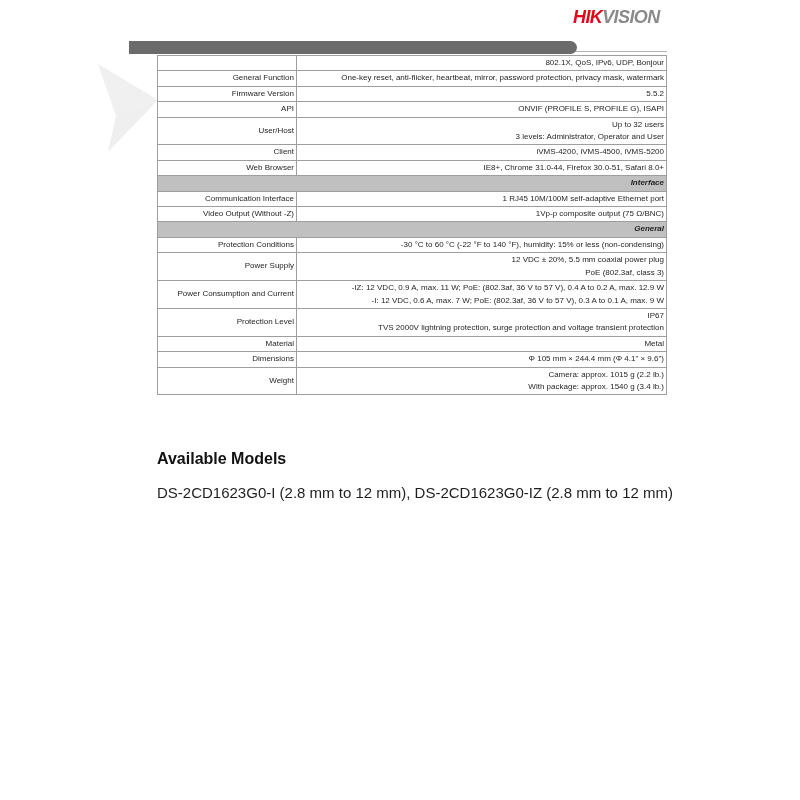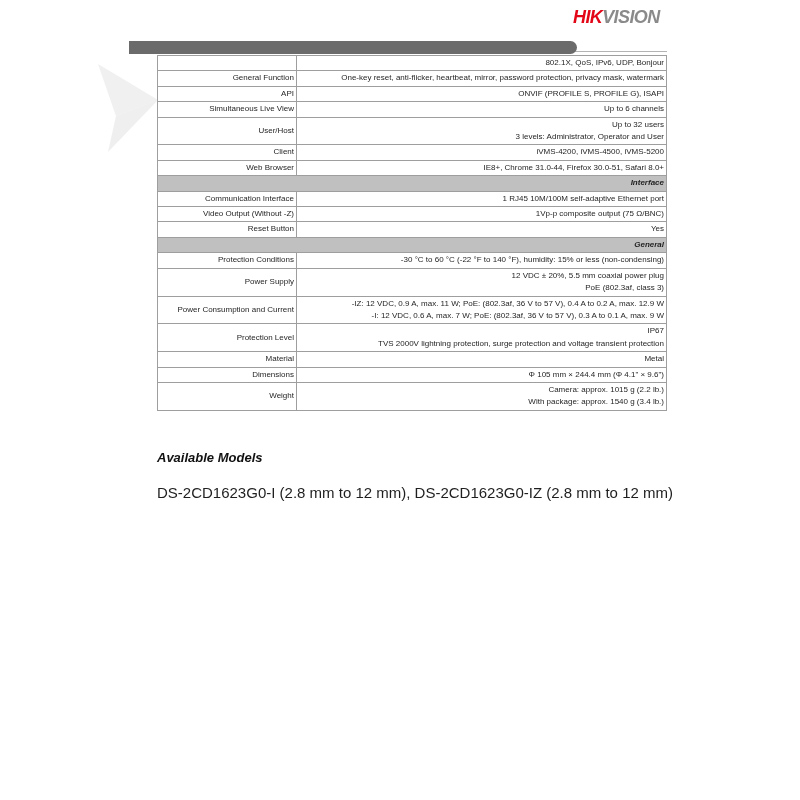--- a/index.html
+++ b/index.html
@@ -48,21 +48,21 @@
   table.spec td.value{padding-left:8px;}
   table.spec td.value .vline{white-space:nowrap;}
   table.spec td.section{
     background:var(--section-bg,#c0c0c0);
     font-weight:bold;font-style:italic;
     white-space:nowrap;
   }
   
   .models-heading{
     position:absolute;left:145px;top:450px;
-    font-size:13px;font-weight:bold;color:#111;font-style:italic;
+    font-size:16px;font-weight:bold;color:#111;
   }
   .models-text{
     position:absolute;left:145px;top:484px;
     font-size:15px;color:#1f1f1f;white-space:nowrap;
   }
 </style>
 </head>
 <body>
 
 <div class="page">
@@ -89,29 +89,29 @@
             <div class="vline">802.1X, QoS, IPv6, UDP, Bonjour</div>
           </td>
         </tr>
         <tr>
           <td class="label">General Function</td>
           <td class="value">
             <div class="vline">One-key reset, anti-flicker, heartbeat, mirror, password protection, privacy mask, watermark</div>
           </td>
         </tr>
         <tr>
+          <td class="label">Firmware Version</td>
+          <td class="value">
+            <div class="vline">5.5.2</div>
+          </td>
+        </tr>
+        <tr>
           <td class="label">API</td>
           <td class="value">
             <div class="vline">ONVIF (PROFILE S, PROFILE G), ISAPI</div>
-          </td>
-        </tr>
-        <tr>
-          <td class="label">Simultaneous Live View</td>
-          <td class="value">
-            <div class="vline">Up to 6 channels</div>
           </td>
         </tr>
         <tr>
           <td class="label">User/Host</td>
           <td class="value">
             <div class="vline">Up to 32 users</div>
             <div class="vline">3 levels: Administrator, Operator and User</div>
           </td>
         </tr>
         <tr>
@@ -135,26 +135,20 @@
             <div class="vline">1 RJ45 10M/100M self-adaptive Ethernet port</div>
           </td>
         </tr>
         <tr>
           <td class="label">Video Output (Without -Z)</td>
           <td class="value">
             <div class="vline">1Vp-p composite output (75 Ω/BNC)</div>
           </td>
         </tr>
         <tr>
-          <td class="label">Reset Button</td>
-          <td class="value">
-            <div class="vline">Yes</div>
-          </td>
-        </tr>
-        <tr>
           <td colspan="2" class="section">General</td>
         </tr>
         <tr>
           <td class="label">Protection Conditions</td>
           <td class="value">
             <div class="vline">-30 °C to 60 °C (-22 °F to 140 °F), humidity: 15% or less (non-condensing)</div>
           </td>
         </tr>
         <tr>
           <td class="label">Power Supply</td>

